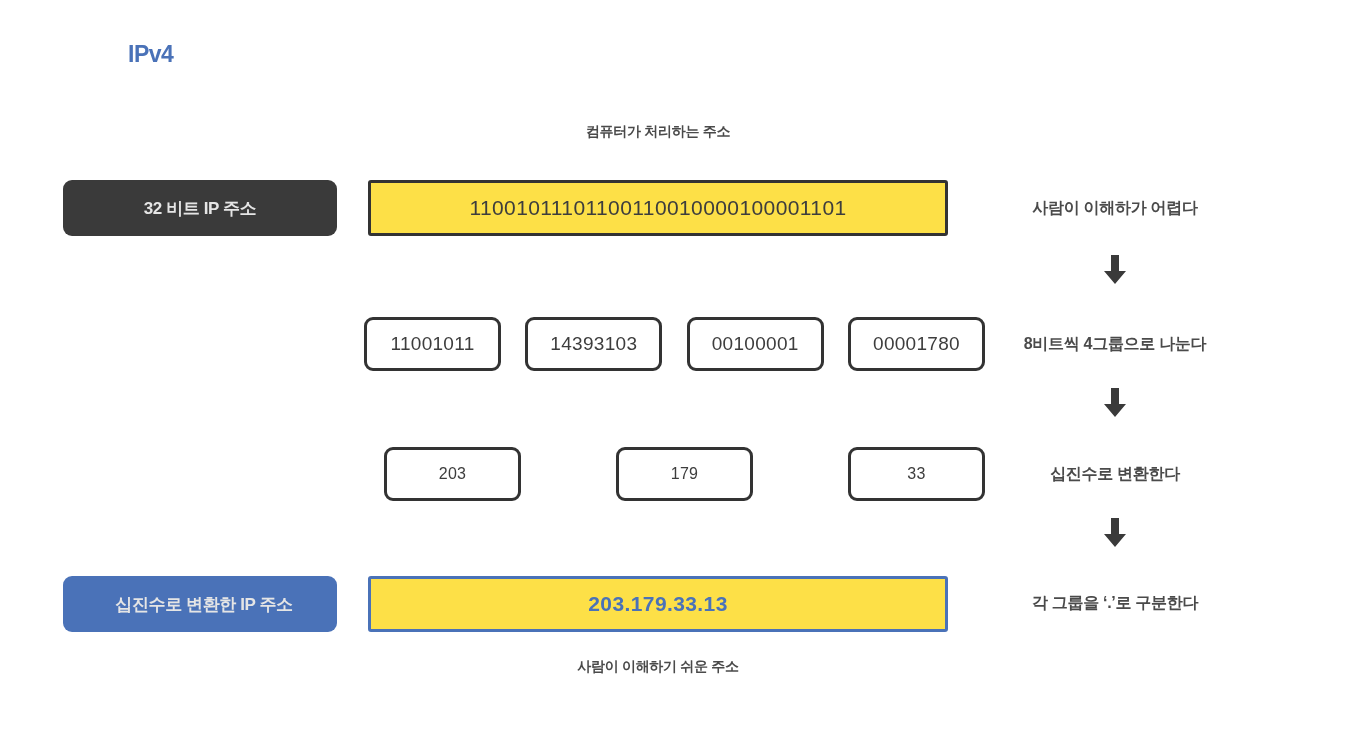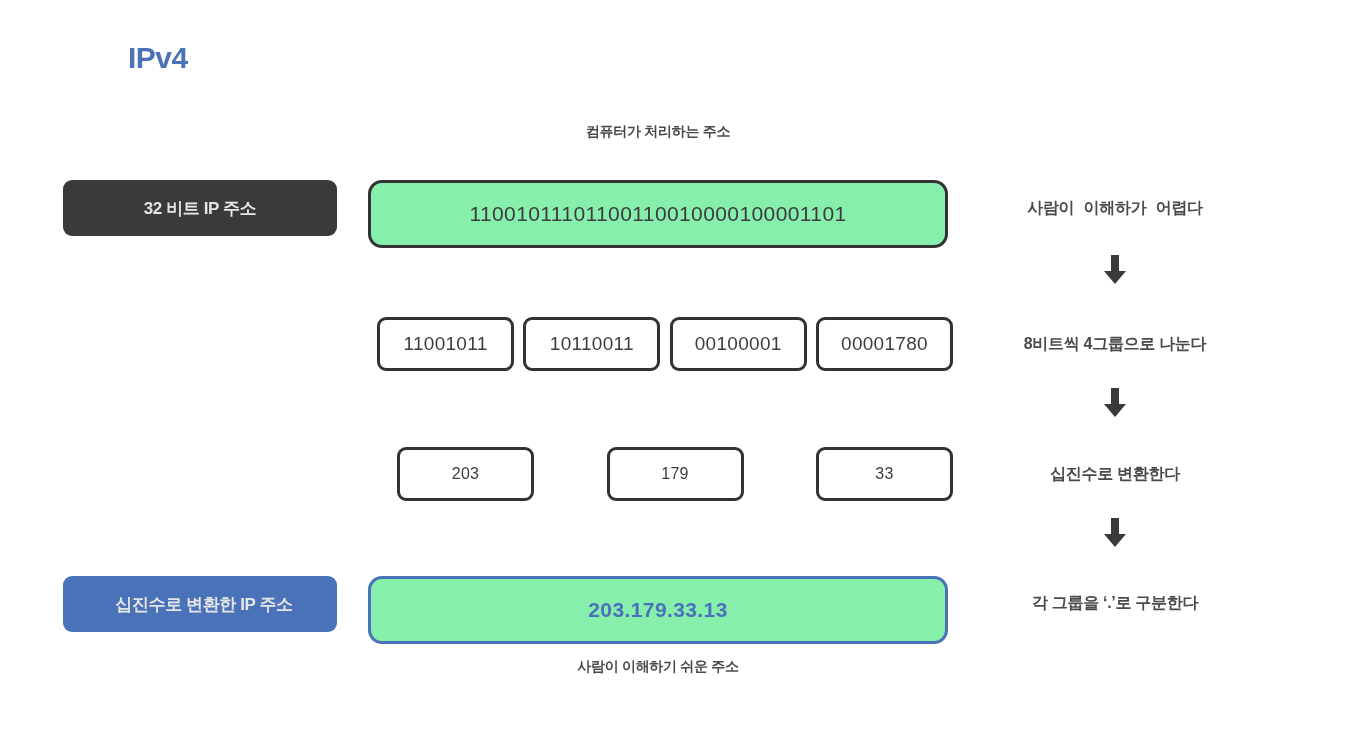--- a/index.html
+++ b/index.html
@@ -14,21 +14,21 @@
     font-family: "Liberation Sans", "DejaVu Sans", sans-serif;
     overflow: hidden;
     color: #3d3d3d;
   }
 
   
   #title {
     position: absolute;
     left: 128px;
     top: 43px;
-    font-size: 30px;
+    font-size: 23px;
     font-weight: 700;
     color: #4a72b8;
     letter-spacing: -0.5px;
     line-height: 1;
   }
 
   
   .caption {
     position: absolute;
     left: 368px;
@@ -59,46 +59,46 @@
     box-sizing: border-box;
   }
   #label-bits    { top: 180px; background: #3a3a3a; }
   #label-decimal { top: 576px; background: #4a72b8; padding-left: 8px; }
 
   
   .wide-box {
     position: absolute;
     left: 368px;
     width: 580px;
-    height: 68px;
+    height: 56px;
     box-sizing: border-box;
     border: 3px solid #333333;
-    border-radius: 14px;
-    background: #86efac;
+    border-radius: 3px;
+    background: #fde047;
     display: flex;
     align-items: center;
     justify-content: center;
     font-size: 21px;
     font-weight: 500;
     color: #3d3d3d;
     letter-spacing: 0.4px;
   }
   #box-binary-full { top: 180px; }
   #box-ip-decimal {
     top: 576px;
     border-color: #4a72b8;
     color: #4a72b8;
     font-weight: 700;
   }
 
   
   .quad-row {
     position: absolute;
-    left: 377px;
-    width: 576px;
+    left: 364px;
+    width: 621px;
     display: flex;
     justify-content: space-between;
   }
   #row-octets  { top: 317px; }
   #row-decimal { top: 447px; }
 
   .cell {
     width: 137px;
     height: 54px;
     box-sizing: border-box;
@@ -119,21 +119,21 @@
   .note {
     position: absolute;
     left: 965px;
     width: 300px;
     text-align: center;
     font-size: 16px;
     font-weight: 700;
     color: #4a4a4a;
     letter-spacing: -0.3px;
   }
-  #note-1 { top: 198px; font-family: Liberation Mono, monospace; }
+  #note-1 { top: 198px; }
   #note-2 { top: 334px; }
   #note-3 { top: 464px; }
   #note-4 { top: 593px; }
 
   
   .arrow {
     position: absolute;
     left: 965px;
     width: 300px;
     text-align: center;
@@ -157,21 +157,21 @@
 <div class="note" id="note-1">사람이 이해하가 어렵다</div>
 
 <div class="arrow" id="arrow-1">
   <svg width="26" height="30" viewBox="0 0 26 30" aria-hidden="true">
     <polygon points="9,0 17,0 17,16 24,16 13,29 2,16 9,16" fill="#3a3a3a"></polygon>
   </svg>
 </div>
 
 <div class="quad-row" id="row-octets">
   <div class="cell">11001011</div>
-  <div class="cell">10110011</div>
+  <div class="cell">14393103</div>
   <div class="cell">00100001</div>
   <div class="cell">00001780</div>
 </div>
 <div class="note" id="note-2">8비트씩 4그룹으로 나눈다</div>
 
 <div class="arrow" id="arrow-2">
   <svg width="26" height="30" viewBox="0 0 26 30" aria-hidden="true">
     <polygon points="9,0 17,0 17,16 24,16 13,29 2,16 9,16" fill="#3a3a3a"></polygon>
   </svg>
 </div>

